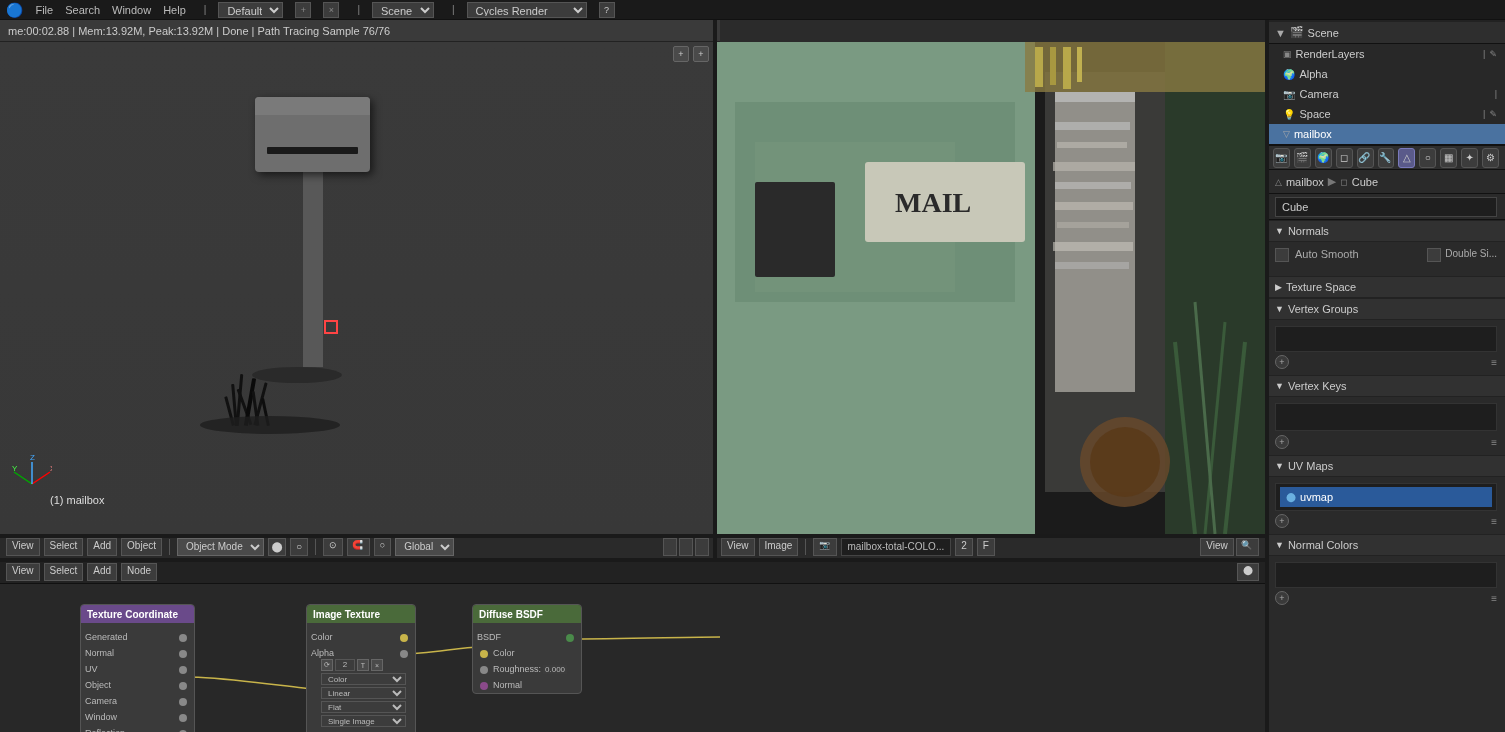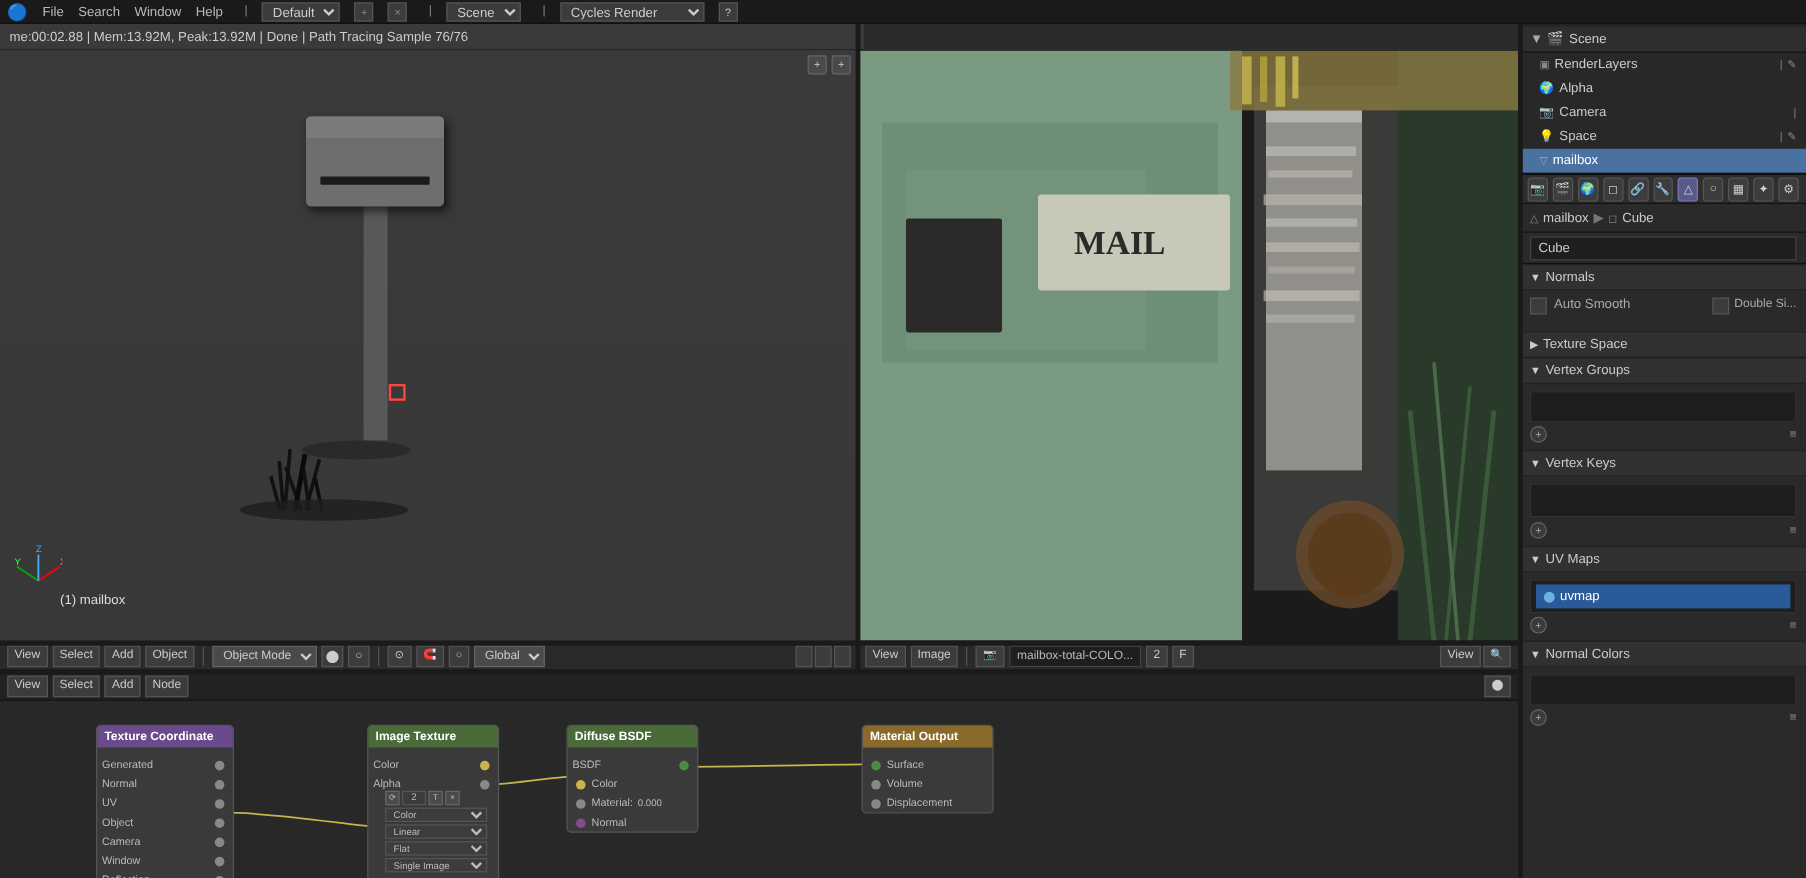--- a/index.html
+++ b/index.html
@@ -937,53 +937,31 @@
           <div class="node-socket green" style="margin-left:auto;"></div>
         </div>
 
         <div class="node-row">
           <div class="node-socket yellow"></div>
           <span style="margin-left:2px;">Color</span>
         </div>
 
         <div class="node-row">
           <div class="node-socket gray"></div>
-          <span style="margin-left:2px;">Material:</span>
+          <span style="margin-left:2px;">Roughness:</span>
           <span style="font-size:8px;margin-left:2px;background:#3c3c3c;padding:0 2px;">0.000</span>
         </div>
 
         <div class="node-row">
           <div class="node-socket purple"></div>
           <span style="margin-left:2px;">Normal</span>
         </div>
       </div>
     </div>
 
-    <div class="node-card" style="left:718px;top:20px;width:105px;">
-      <div class="node-header orange">
-        <span>Material Output</span>
-      </div>
-      <div class="node-body">
-
-        <div class="node-row">
-          <div class="node-socket green"></div>
-          <span style="margin-left:2px;">Surface</span>
-        </div>
-
-        <div class="node-row">
-          <div class="node-socket gray"></div>
-          <span style="margin-left:2px;">Volume</span>
-        </div>
-
-        <div class="node-row">
-          <div class="node-socket gray"></div>
-          <span style="margin-left:2px;">Displacement</span>
-        </div>
-      </div>
-    </div>
 
   </div>
 </div>
 
 <div class="divider-v" style="top:20px;left:713px;height:538px;"></div>
 <div class="divider-v" style="top:0;left:1265px;height:732px;"></div>
 
 <div class="divider-h" style="top:534px;left:0;width:1265px;"></div>
 <div class="divider-h" style="top:558px;left:0;width:1265px;"></div>
 

